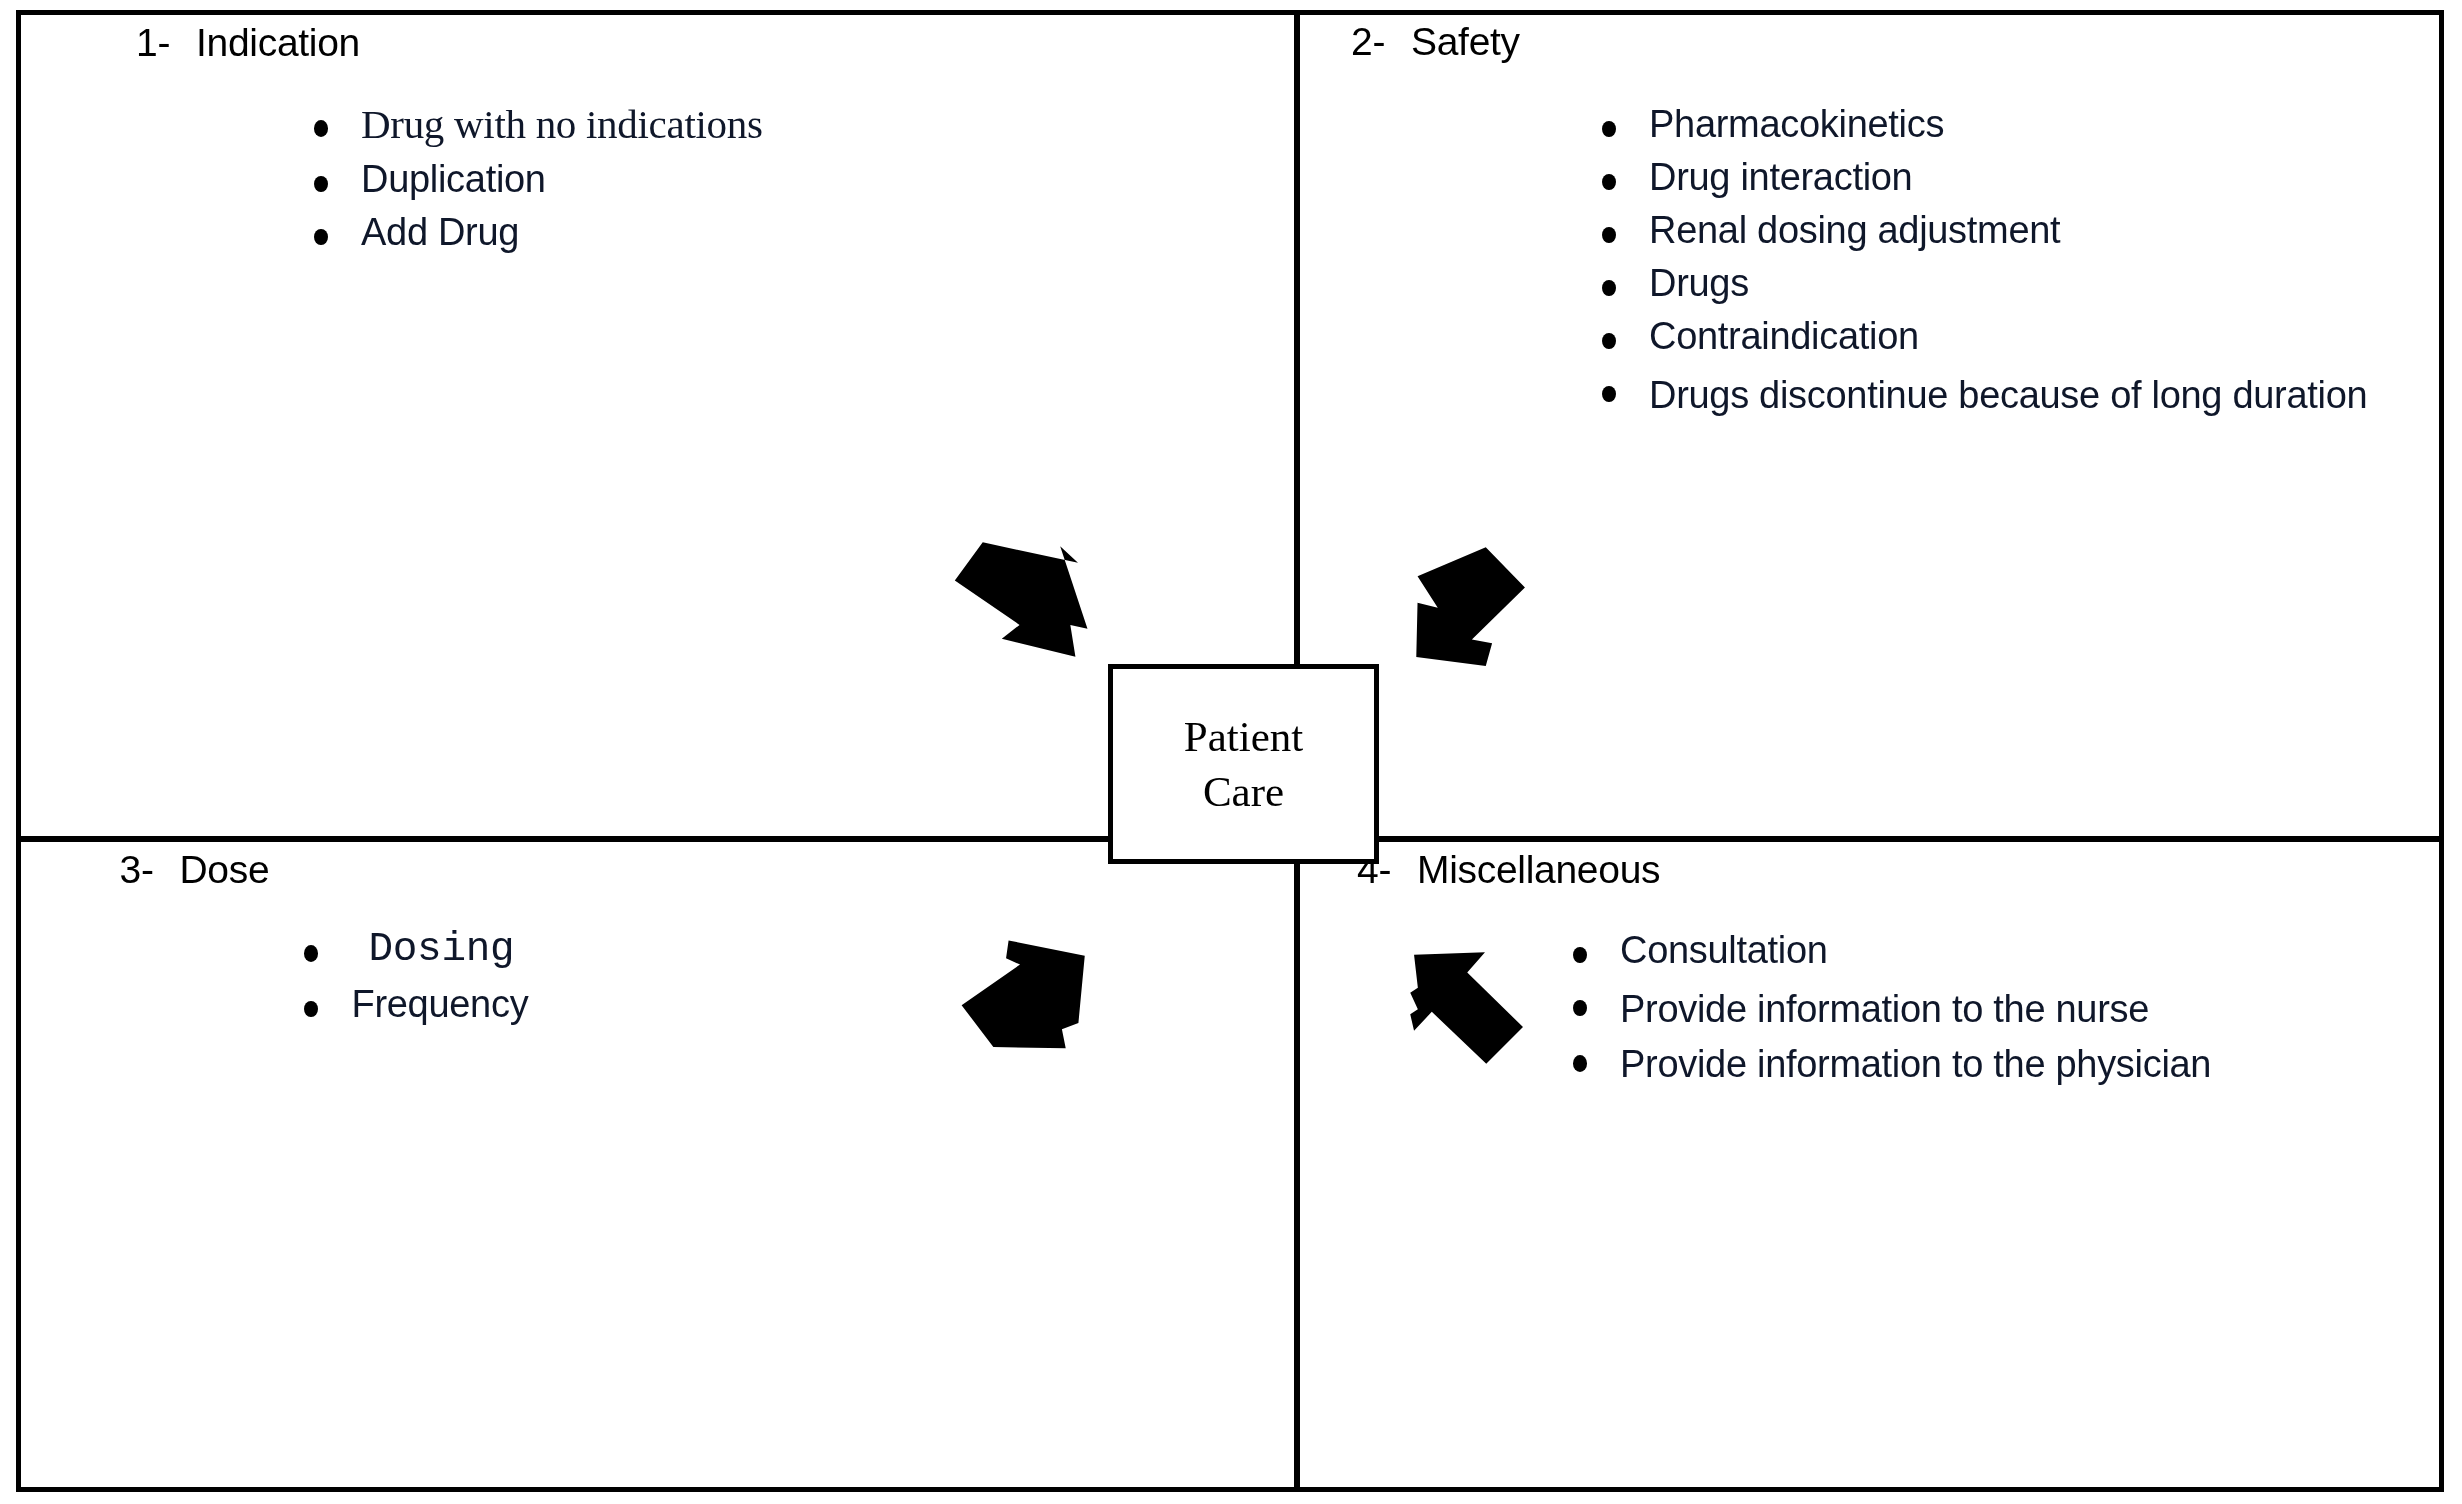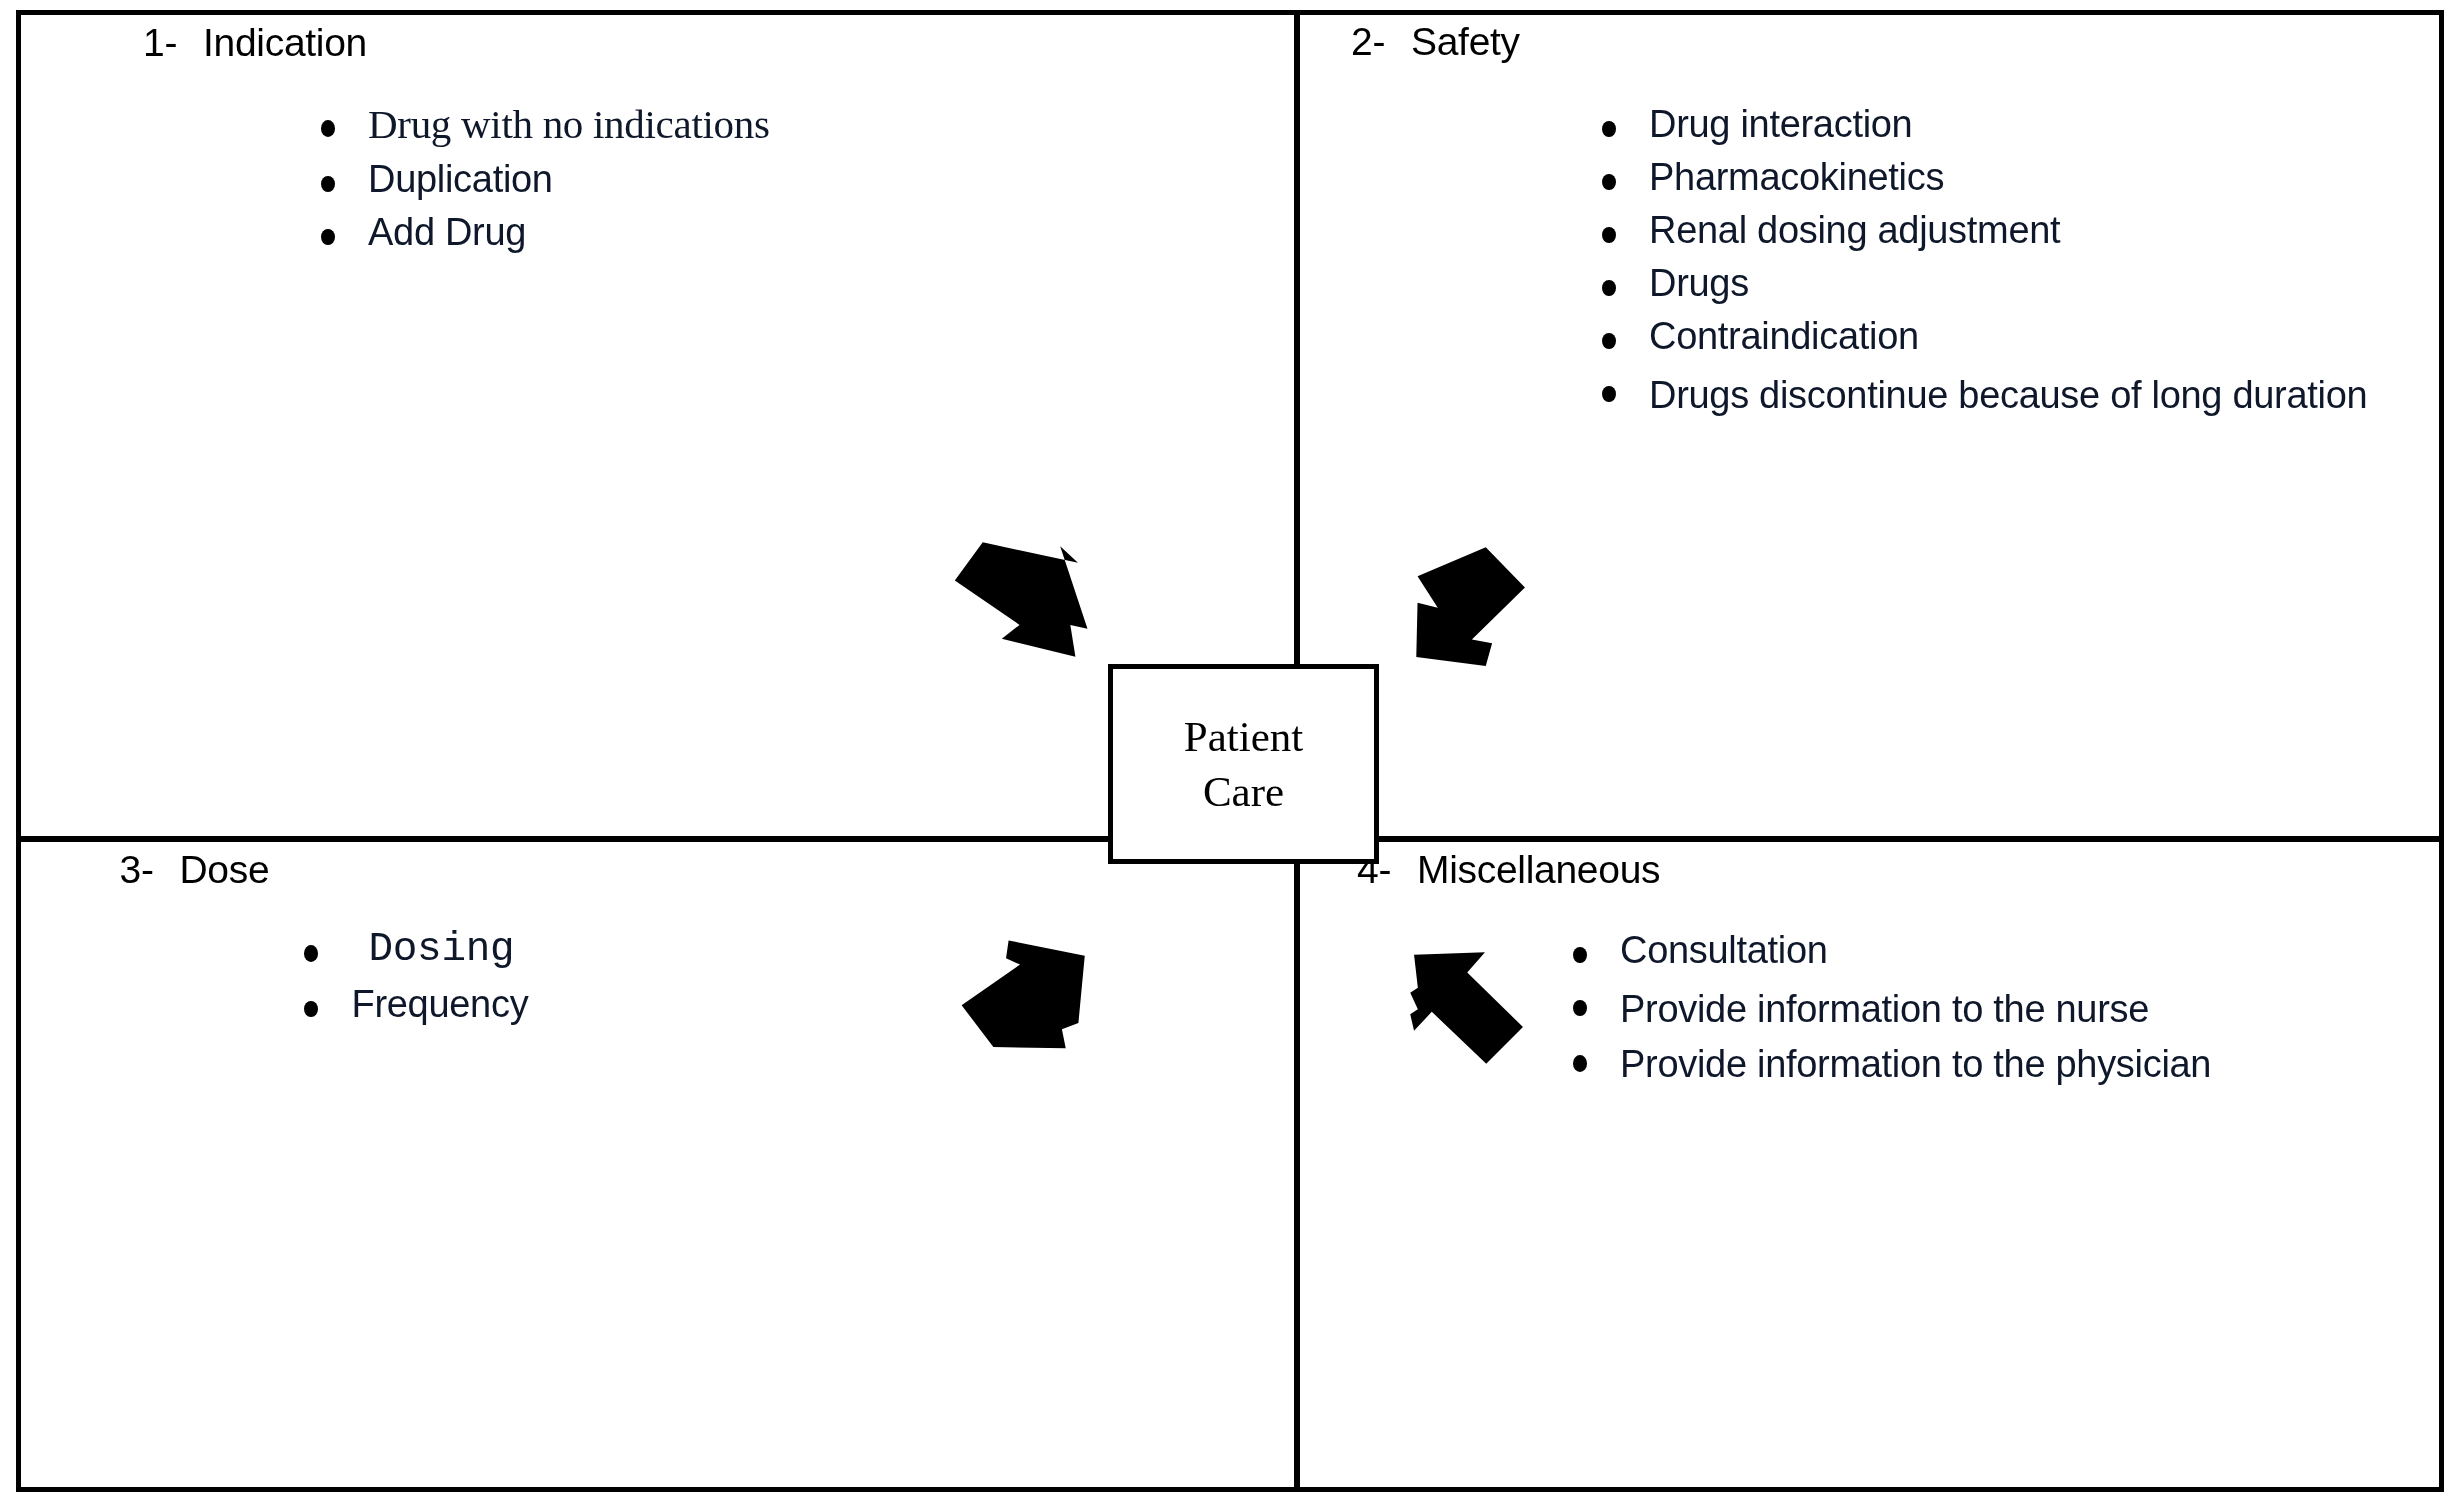--- a/index.html
+++ b/index.html
@@ -21,21 +21,21 @@
   .center-box{
     position:absolute;left:1108px;top:664px;width:271px;height:200px;
     border:5.7px solid #000;box-sizing:border-box;background:#fff;
     display:flex;flex-direction:column;align-items:center;justify-content:center;
     font-family:"Liberation Serif",serif;font-size:43px;line-height:1.28;color:#000;
   }
   .center-box .cb-line{display:block;text-align:center;white-space:nowrap;font-family:Liberation Serif, serif;}
 
   
   .quad{position:absolute;box-sizing:border-box;}
-  #quad1{left:38px;top:15px;width:1273px;height:821px;}
+  #quad1{left:31px;top:15px;width:1273px;height:821px;}
   #quad2{left:1300px;top:15px;width:1143px;height:821px;}
   #quad3{left:21.5px;top:842px;width:1273px;height:662px;}
   #quad4{left:1300px;top:842px;width:1143px;height:650px;}
 
   .q-head{
     position:absolute;white-space:nowrap;
     font-family:"Liberation Sans",sans-serif;
     font-size:39px;font-weight:400;color:#000;
     letter-spacing:-0.3px;
   }
@@ -112,25 +112,25 @@
     </ul>
   </div>
 
   <div class="quad" id="quad2">
     <div class="q-head" id="q2-head">
       <span class="num">2-</span><span>Safety</span>
     </div>
     <ul class="bullets" id="q2-list">
       <li>
         <span class="dot"></span>
+        <span class="txt">Pharmacokinetics</span>
+      </li>
+      <li>
+        <span class="dot"></span>
         <span class="txt">Drug interaction</span>
-      </li>
-      <li>
-        <span class="dot"></span>
-        <span class="txt">Pharmacokinetics</span>
       </li>
       <li>
         <span class="dot"></span>
         <span class="txt">Renal dosing adjustment</span>
       </li>
       <li>
         <span class="dot"></span>
         <span class="txt">Drugs</span>
       </li>
       <li>

